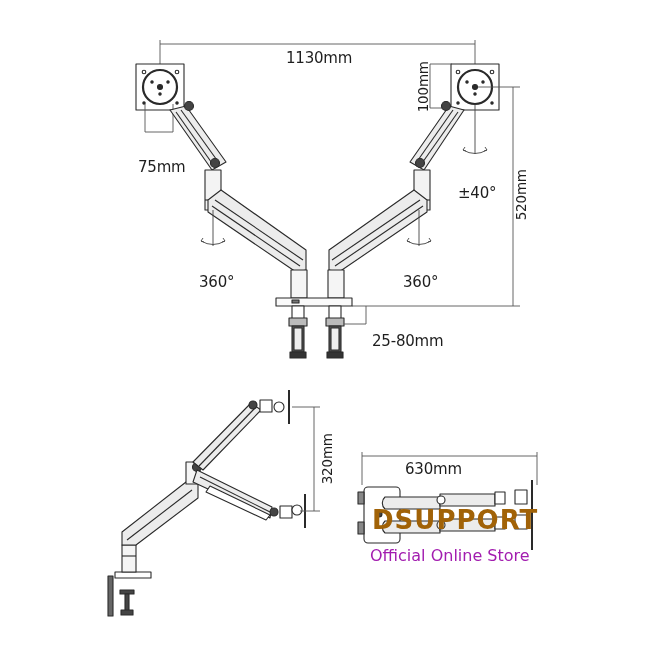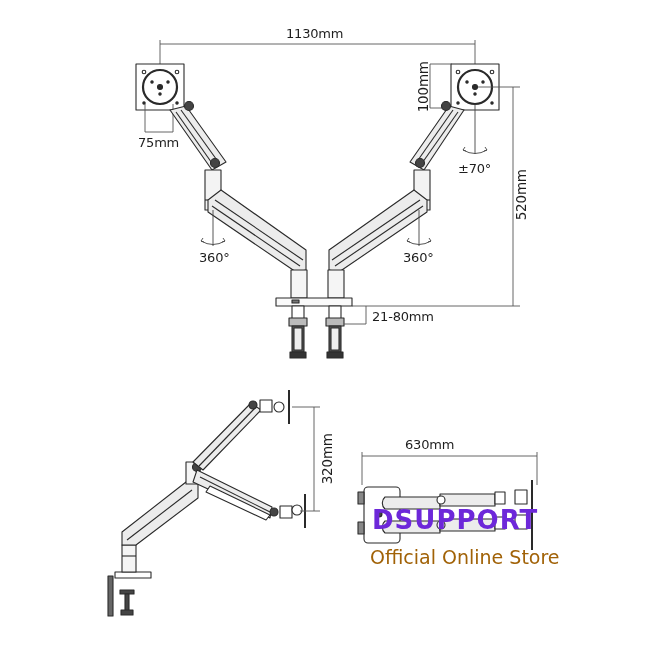--- a/index.html
+++ b/index.html
@@ -1,21 +1,21 @@
 <!DOCTYPE html>
 <html><head>
 <meta charset="utf-8">
 <style>
   html,body{margin:0;padding:0;background:#ffffff;}
   body{width:645px;height:645px;position:relative;overflow:hidden;font-family:"DejaVu Sans","Liberation Sans",sans-serif;}
   #diagram{position:absolute;left:0;top:0;width:645px;height:645px;}
-  .lbl{position:absolute;font-size:13px;color:#1e1e1e;white-space:nowrap;line-height:1;letter-spacing:-0.2px;}
+  .lbl{position:absolute;font-size:15px;color:#1e1e1e;white-space:nowrap;line-height:1;letter-spacing:-0.2px;margin-top:24px;}
   .vlbl{position:absolute;font-size:13.5px;color:#1e1e1e;white-space:nowrap;line-height:1;transform:rotate(-90deg);transform-origin:center center;letter-spacing:-0.2px;}
-  .wm1{position:absolute;font-size:26px;font-weight:bold;color:#6d28d9;letter-spacing:1px;white-space:nowrap;}
-  .wm2{position:absolute;font-size:19px;color:#a16207;white-space:nowrap;}
+  .wm1{position:absolute;font-size:26px;font-weight:bold;color:#a16207;letter-spacing:1px;white-space:nowrap;}
+  .wm2{position:absolute;font-size:16px;color:#a21caf;white-space:nowrap;}
 </style>
 </head>
 <body>
 
 <div id="diagram">
 <svg width="645" height="645" viewBox="0 0 645 645" xmlns="http://www.w3.org/2000/svg">
   <g fill="none" stroke="#2a2a2a" stroke-width="1.1" stroke-linejoin="round">
 
     <g stroke="#555" stroke-width="0.9">
       <line x1="160" y1="44" x2="475" y2="44"></line>
@@ -218,24 +218,24 @@
 </svg>
 
 
 <div class="wm1" style="left:372px;top:505px;">DSUPPORT</div>
 <div class="wm2" style="left:370px;top:546px;">Official Online Store</div>
 
 
 <div class="lbl" style="left:286px;top:27px;">1130mm</div>
 <div class="lbl" style="left:138px;top:136px;text-align:right;">75mm</div>
 <div class="vlbl" style="left:398px;top:80px;">100mm</div>
-<div class="lbl" style="left:458px;top:162px;">±70°</div>
+<div class="lbl" style="left:458px;top:162px;">±40°</div>
 <div class="vlbl" style="left:496px;top:188px;">520mm</div>
 <div class="lbl" style="left:199px;top:251px;">360°</div>
 <div class="lbl" style="left:403px;top:251px;">360°</div>
-<div class="lbl" style="left:372px;top:310px;">21-80mm</div>
+<div class="lbl" style="left:372px;top:310px;">25-80mm</div>
 
 
 <div class="vlbl" style="left:302px;top:452px;">320mm</div>
 
 
 <div class="lbl" style="left:405px;top:438px;">630mm</div>
 </div>
 
 </body></html>

